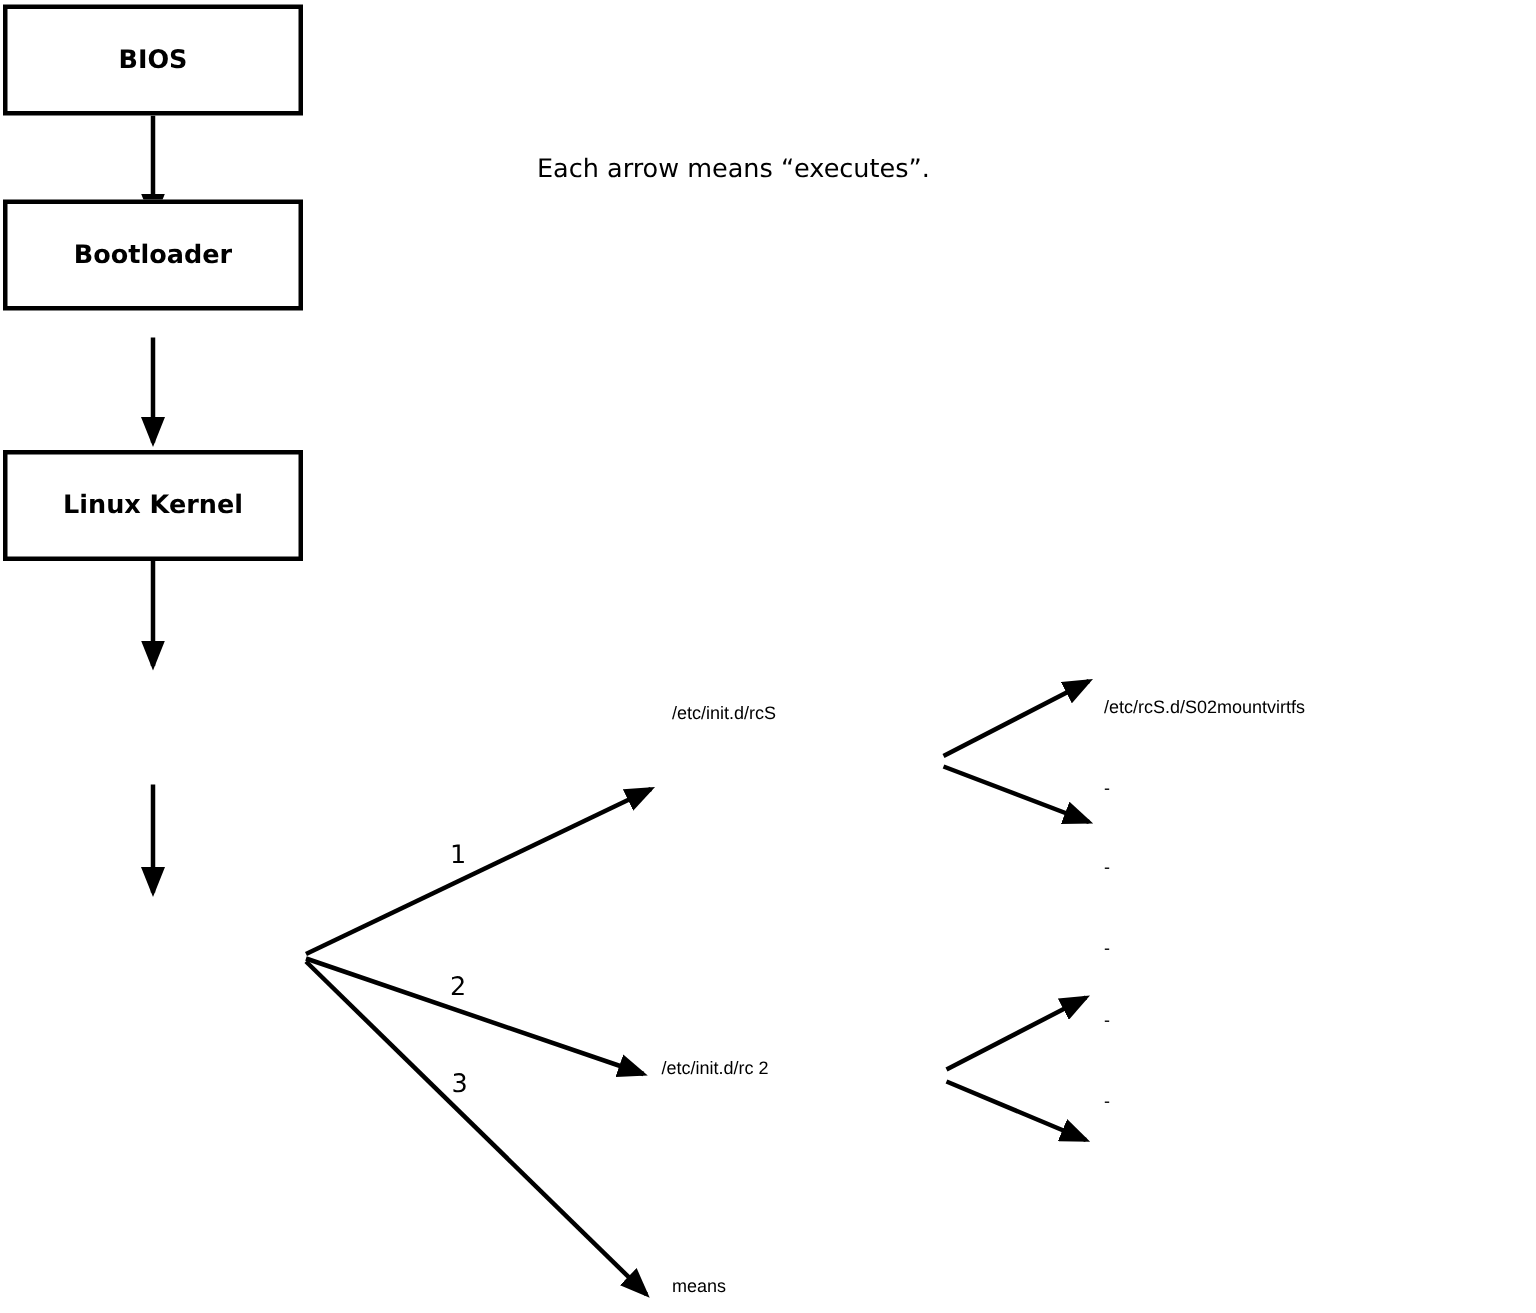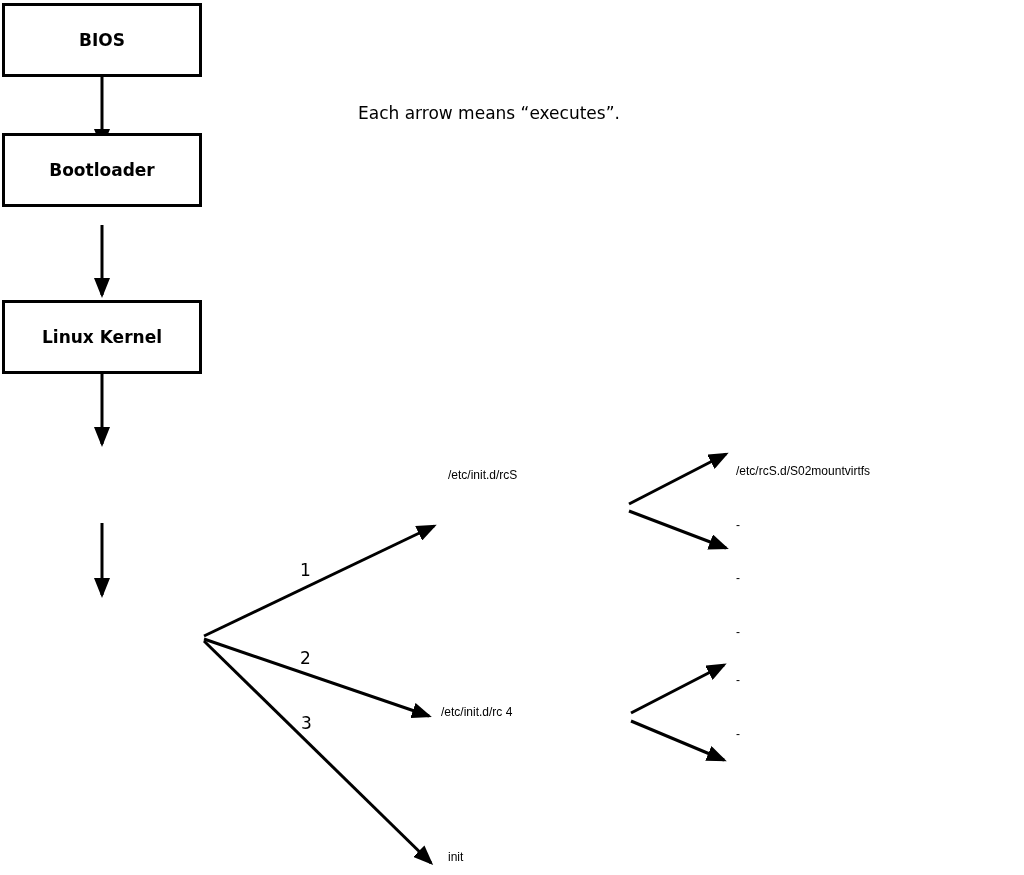--- a/index.html
+++ b/index.html
@@ -93,22 +93,22 @@
     <span>Linux Kernel</span>
   </div>
 
   <div class="note">Each arrow means “executes”.</div>
 
   <div class="branch-num" style="left:300px; top:560px">1</div>
   <div class="branch-num" style="left:300px; top:648px">2</div>
   <div class="branch-num" style="left:301px; top:713px">3</div>
 
   <div class="target-label mono" style="left:448px; top:468px">/etc/init.d/rcS</div>
-  <div class="target-label mono" style="left:441px; top:705px">/etc/init.d/rc 4</div>
-  <div class="target-label mono" style="left:448px; top:850px">init</div>
+  <div class="target-label mono" style="left:441px; top:705px">/etc/init.d/rc 2</div>
+  <div class="target-label mono" style="left:448px; top:850px">means</div>
 
   <div class="cluster mono" style="top:430px">
     <div>/etc/rcS.d/S02mountvirtfs</div>
     <div>-</div>
     <div>-</div>
     <div>-</div>
   </div>
 
   <div class="cluster c2 mono" style="top:639px">
     <div>-</div>

